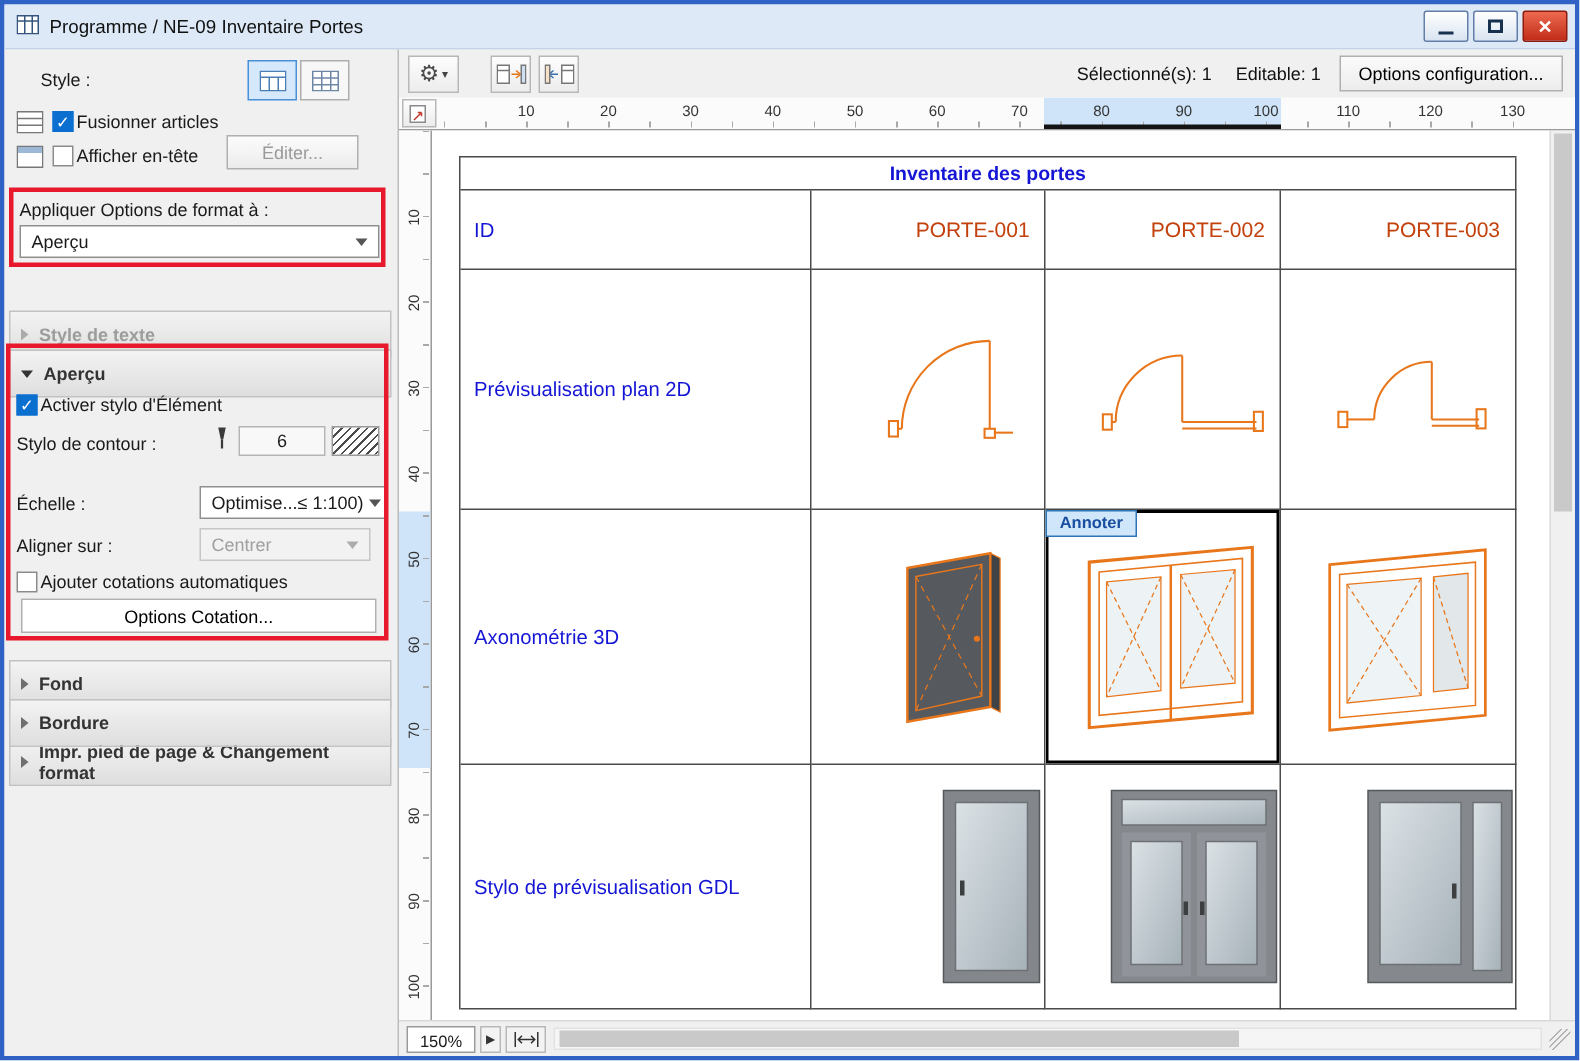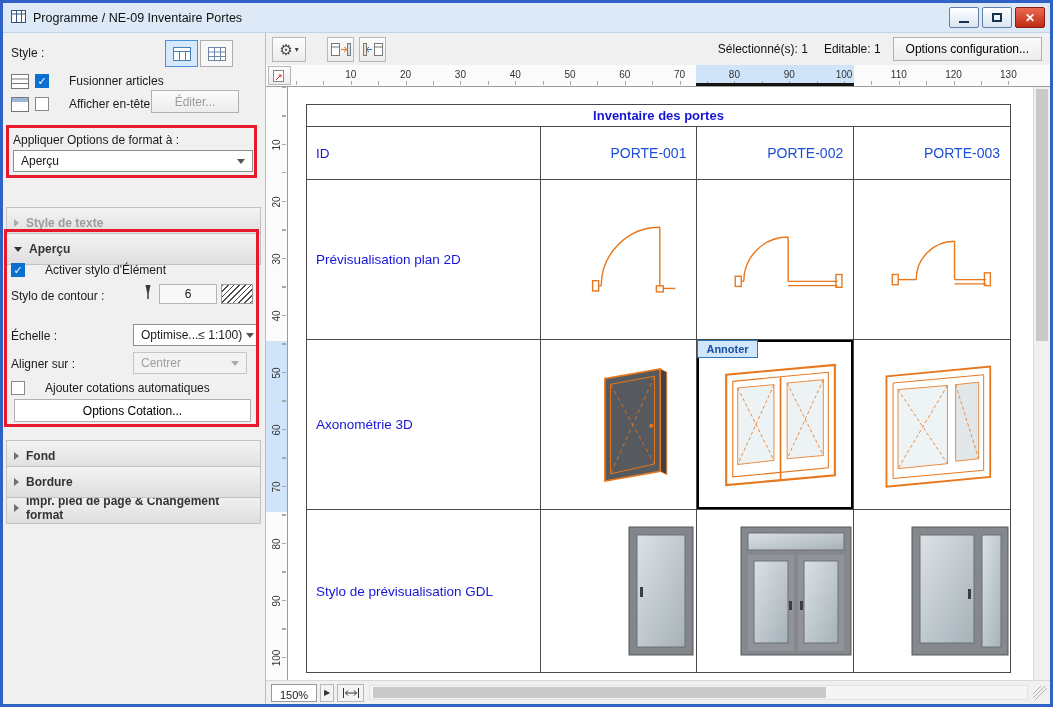--- a/index.html
+++ b/index.html
@@ -18,21 +18,21 @@
   .wbtn.close{background:linear-gradient(#ec6a4f,#c02b18);border-color:#8c1c0e;color:#fff;font-weight:700;font-size:12px}
 
   .bodyrow{flex:1;display:flex;min-height:0}
 
   
   .sidebar{width:263px;flex:none;background:#f0f0f0;border-right:1px solid #bcbcbc;position:relative}
   .abs{position:absolute}
   .sb-text{font-size:12px;color:#1a1a1a;white-space:nowrap}
   .viewtoggle{position:absolute;top:7px;width:33px;height:27px;border:1px solid #aeaeae;background:#f7f7f7;display:flex;align-items:center;justify-content:center}
   .viewtoggle.sel{background:#d6e8fb;border-color:#4a90d9}
-  .cbrow{position:absolute;display:flex;align-items:center;gap:20px;white-space:nowrap}
+  .cbrow{position:absolute;display:flex;align-items:center;gap:2px;white-space:nowrap}
   .cb{width:14px;height:14px;border:1px solid #8a8a8a;background:#fff;flex:none;display:inline-flex;align-items:center;justify-content:center;font-size:11px;color:#fff}
   .cb.checked{background:#0b6fd0;border-color:#0b6fd0}
   .cb.checked::after{content:"✓"}
   .btn{border:1px solid #b0b0b0;background:linear-gradient(#fbfbfb,#ececec);font-size:12px;display:flex;align-items:center;justify-content:center;font-family:"Liberation Sans",sans-serif}
   .btn.disabled{color:#9a9a9a}
   .dd{display:flex;align-items:center;justify-content:space-between;padding:0 7px;background:#fff;border:1px solid #8f8f8f;font-size:12px;white-space:nowrap;overflow:hidden}
   .dd .chev{width:0;height:0;border-top:5px solid #555;border-left:4px solid transparent;border-right:4px solid transparent;flex:none;margin-left:4px}
   .dd.disabled{background:#f2f2f2;color:#9f9f9f;border-color:#c6c6c6}
   .dd.disabled .chev{border-top-color:#ababab}
   .acc{position:absolute;left:3px;right:4px;height:21px;background:linear-gradient(#f3f3f3,#dedede);border:1px solid #c2c2c2;display:flex;align-items:center;gap:7px;padding:15px 7px;font-size:12px;font-weight:700;color:#333}
@@ -67,21 +67,21 @@
   .vstrip{position:absolute;top:0;bottom:0;right:1px;width:4px;background:repeating-linear-gradient(180deg,#a8a8a8 0 1px,transparent 1px 28.5px)}
   .vtick{position:absolute;left:-1px;width:24px;height:12px;line-height:12px;text-align:center;font-size:10px;color:#333;transform:rotate(-90deg)}
 
   
   .canvas{flex:1;background:#fff;position:relative;overflow:hidden}
   .schedule{position:absolute;left:18px;top:17px;width:705px;background:#fff;border-left:1px solid #4a4a4a;border-top:1px solid #4a4a4a}
   .sch-title{height:22px;border-right:1px solid #4a4a4a;border-bottom:1px solid #4a4a4a;display:flex;align-items:center;justify-content:center;color:#1515d6;font-weight:700;font-size:13px}
   .sch-row{display:flex}
   .cl{border-right:1px solid #4a4a4a;border-bottom:1px solid #4a4a4a}
   .lab{width:234px;display:flex;align-items:center;padding-left:9px;color:#1515d6;font-size:13.5px}
-  .val{width:157px;display:flex;align-items:center;justify-content:flex-end;padding-right:10px;color:#1d4ed8;font-size:14px}
+  .val{width:157px;display:flex;align-items:center;justify-content:flex-end;padding-right:10px;color:#c2410c;font-size:14px}
   .gcell{width:157px;display:flex;align-items:center;justify-content:flex-end;position:relative}
   .gcell.selcell{box-shadow:inset 0 0 0 2px #000}
   .annoter{position:absolute;top:0;left:0;background:#cfe6fb;border:1px solid #2e75b6;color:#1a4e9e;font-size:11px;font-weight:700;padding:2px 8px;z-index:2}
 
   
   .vscroll{width:17px;flex:none;background:#f0f0f0;border-left:1px solid #dcdcdc;position:relative}
   .vthumb{position:absolute;top:2px;left:2px;right:2px;height:252px;background:#c9c9c9}
   .bottombar{height:24px;flex:none;display:flex;align-items:center;gap:3px;padding:2px 3px 2px 5px;border-top:1px solid #d8d8d8}
   .zoombox{width:46px;height:18px;border:1px solid #9a9a9a;background:#fff;display:flex;align-items:flex-end;justify-content:center;font-size:11px}
   .zarrow{width:14px;height:18px;border:1px solid #b8b8b8;background:#f3f3f3;font-size:8px;display:flex;align-items:center;justify-content:center;color:#333}
@@ -113,21 +113,21 @@
           <span class="glyph-max"></span>
         </span>
       <span class="wbtn close">✕</span>
     </span>
   </div>
 
   <div class="bodyrow">
 
     <div class="sidebar">
 
-      <span class="abs sb-text" style="left:8px;top:13px">Style :</span>
+      <span class="abs sb-text" style="left:24px;top:13px">Style :</span>
 
       <span class="viewtoggle sel" style="left:162px">
         <svg width="18" height="14" viewBox="0 0 18 14">
             <rect x="0.5" y="0.5" width="17" height="13" fill="#fff" stroke="#4a7fb5"></rect>
             <line x1="0.5" y1="4.5" x2="17.5" y2="4.5" stroke="#4a7fb5"></line>
             <line x1="6.5" y1="4.5" x2="6.5" y2="13.5" stroke="#4a7fb5"></line>
             <line x1="12.5" y1="4.5" x2="12.5" y2="13.5" stroke="#4a7fb5"></line>
           </svg>
       </span>
       <span class="viewtoggle" style="left:197px">

